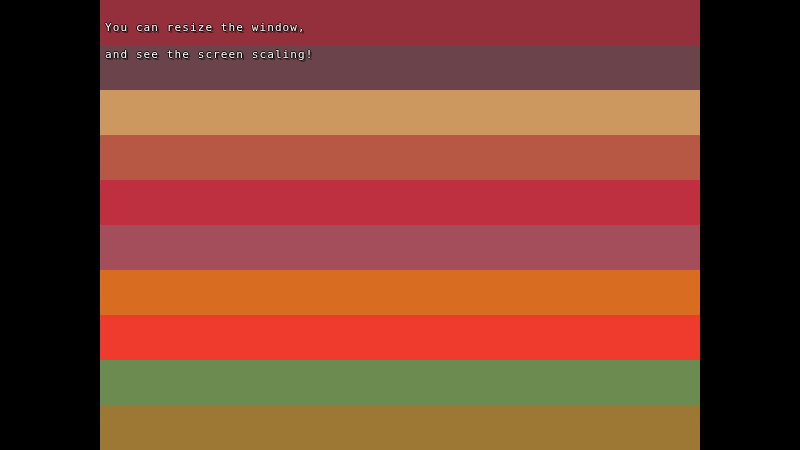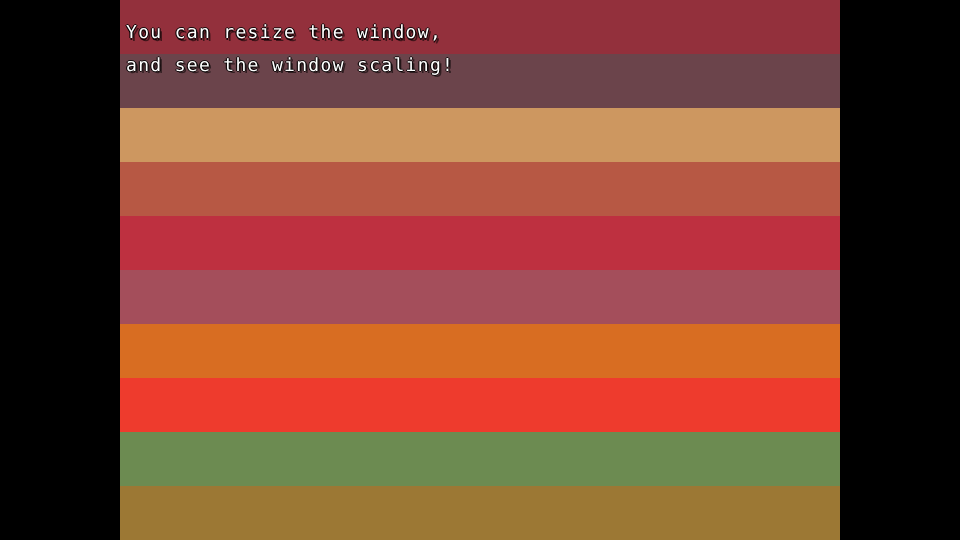--- a/index.html
+++ b/index.html
@@ -64,21 +64,21 @@
     width: 600px;
     height: 90px;
     padding: 14px 0 0 5px;
     box-sizing: border-box;
     pointer-events: none;
   }
 
   .message-line {
     display: block;
     font-family: "DejaVu Sans Mono", monospace;
-    font-size: 15px;
+    font-size: 11px;
     line-height: 27px;
     letter-spacing: 1.1px;
     color: #ffffff;
     white-space: pre;
     text-shadow:
        1px  0px 0 rgba(0,0,0,0.80),
       -1px  0px 0 rgba(0,0,0,0.80),
        0px  1px 0 rgba(0,0,0,0.80),
        0px -1px 0 rgba(0,0,0,0.80),
        2px  2px 0 rgba(0,0,0,0.55);
@@ -105,18 +105,18 @@
         <div class="stripe" style="background: rgb(190, 48, 64); height: 45px; flex: 0 0 45px;"></div>
         <div class="stripe" style="background: rgb(164, 78, 91); height: 45px; flex: 0 0 45px;"></div>
         <div class="stripe" style="background: rgb(216, 109, 34); height: 45px; flex: 0 0 45px;"></div>
         <div class="stripe" style="background: rgb(238, 59, 45); height: 45px; flex: 0 0 45px;"></div>
         <div class="stripe" style="background: rgb(108, 139, 81); height: 45px; flex: 0 0 45px;"></div>
         <div class="stripe" style="background: rgb(156, 120, 52); height: 45px; flex: 0 0 45px;"></div>
       </div>
 
     <div id="message-overlay">
       <span class="message-line" style="color: rgb(255, 255, 255);">You can resize the window,</span>
-      <span class="message-line" style="color: rgb(255, 255, 255);">and see the window scaling!</span>
+      <span class="message-line" style="color: rgb(255, 255, 255);">and see the screen scaling!</span>
     </div>
 
   </div>
 
 </div>
 
 </body></html>

